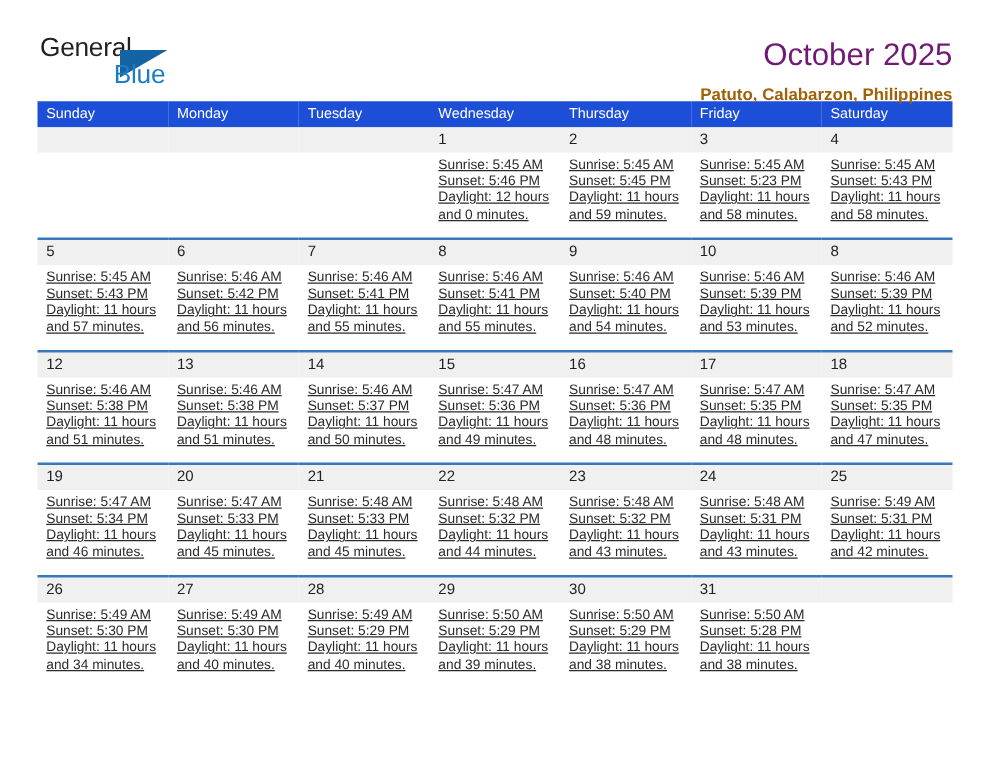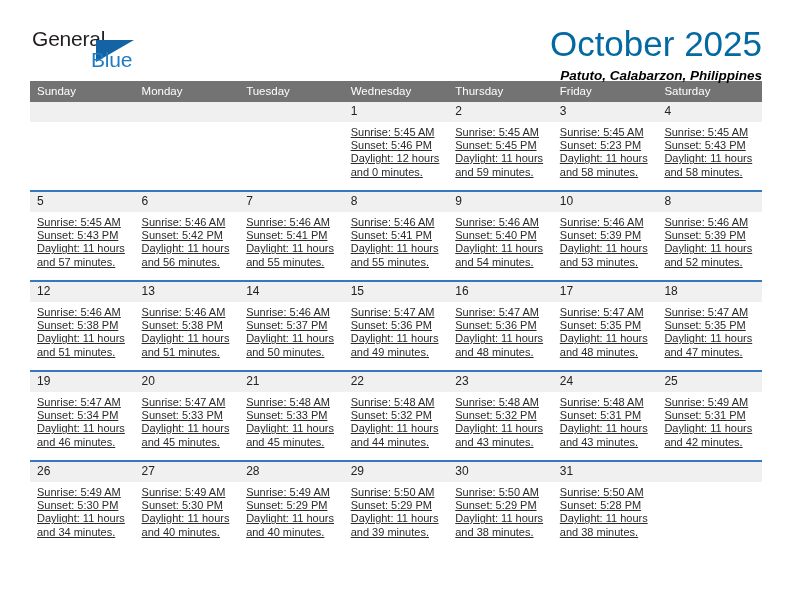--- a/index.html
+++ b/index.html
@@ -64,44 +64,43 @@
     height: 0;
     border-left: 38px solid #1464a5;
     border-bottom: 22px solid transparent;
   }
 
   .title-block {
     text-align: right;
     padding-top: 2px;
   }
   .cal-title {
-    font-size: 35px;
+    font-size: 25px;
     font-weight: normal;
-    color: #0369a1;
+    color: #701a75;
     line-height: 32px;
     letter-spacing: 0px;
   }
   .cal-subtitle {
     font-size: 13.5px;
     font-weight: bold;
-    color: #000000;
+    color: #a16207;
     line-height: 20px;
     margin-top: 6px;
-    font-style: italic;
   }
 
   
   table.calendar {
     width: 732px;
     border-collapse: collapse;
     table-layout: fixed;
     margin-top: 7px;
   }
   table.calendar th {
-    background: #737373;
+    background: #1d4ed8;
     color: #ffffff;
     font-size: 11.5px;
     font-weight: normal;
     text-align: left;
     padding: 4px 0 5px 7px;
     height: 12px;
     border: none;
   }
   table.calendar td {
     vertical-align: top;

